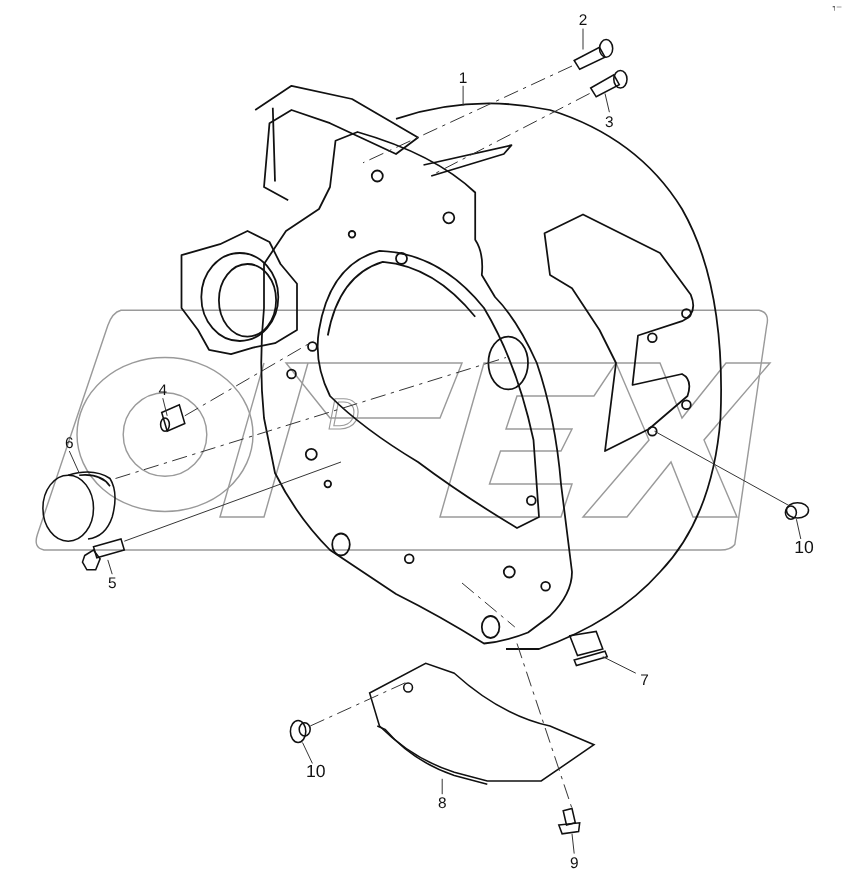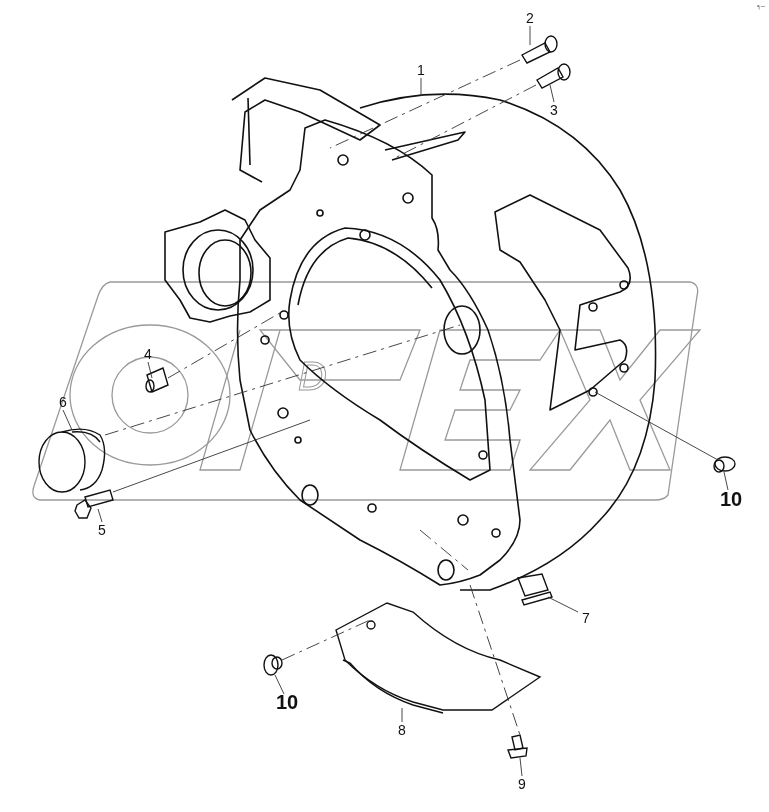--- a/index.html
+++ b/index.html
@@ -1,21 +1,21 @@
 <!DOCTYPE html>
 <html><head>
 <meta charset="utf-8">
 <style>
   html, body { margin:0; padding:0; background:#ffffff; }
   body { width:769px; height:812px; position:relative; overflow:hidden; font-family:"Liberation Sans", sans-serif; }
   #stage { position:absolute; left:0; top:0; width:769px; height:812px; }
   svg { position:absolute; left:0; top:0; }
   .callout { position:absolute; font-family:"Liberation Sans", sans-serif; color:#111; line-height:1; transform:translate(-50%,-50%); white-space:nowrap; }
   .callout.small { font-size:14px; font-weight:normal; }
-  .callout.bold { font-size:20px; font-weight:bold;text-align:right; }
+  .callout.bold { font-size:16px; font-weight:normal;text-align:right; }
   .corner-mark { position:absolute; right:4px; top:2px; font-size:6px; color:#333; font-family:"Liberation Sans", sans-serif; }
 </style>
 </head>
 <body>
 
 <div id="stage">
 
   <svg width="769" height="812" viewBox="0 0 769 812">
 
     <g fill="none" stroke="#9a9a9a" stroke-width="1.3">

